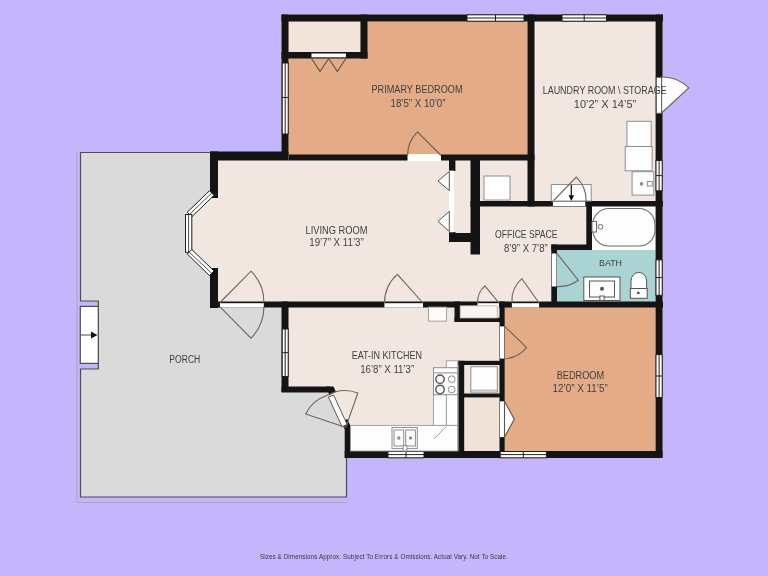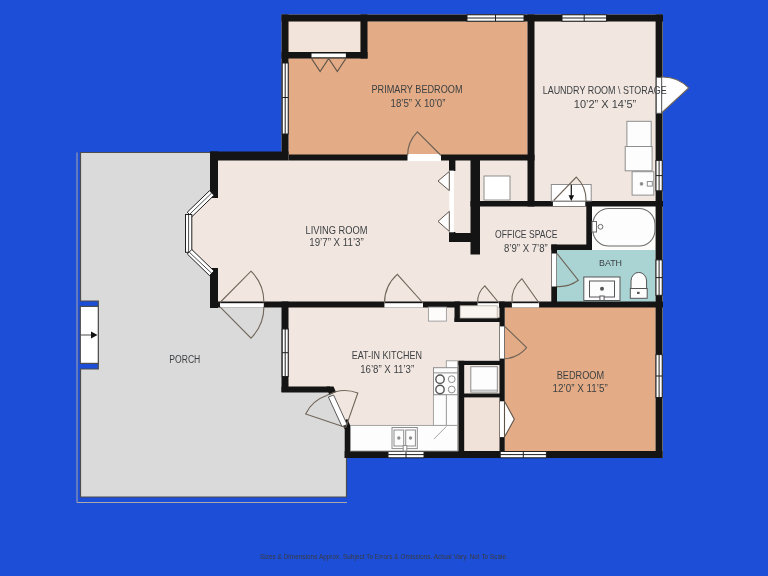--- a/index.html
+++ b/index.html
@@ -1,16 +1,16 @@
 <!DOCTYPE html>
 <html><head>
 <meta charset="utf-8">
 <style>
   html,body{margin:0;padding:0;background:#ffffff;}
-  .wrap{width:768px;height:576px;position:relative;overflow:hidden;background:#1d4ed8;}
+  .wrap{width:768px;height:576px;position:relative;overflow:hidden;background:#c4b5fd;}
   text{font-family:"Liberation Sans",sans-serif;fill:#3c3f42;}
   .room{font-size:11px;letter-spacing:0px;}
   .dim{font-size:10.5px;letter-spacing:0px;}
   .foot{font-size:7px;letter-spacing:0.1px;fill:#3a3a3a;}
 </style>
 </head>
 <body>
 <div class="wrap">
 <svg width="768" height="576" viewBox="0 0 768 576">
 

